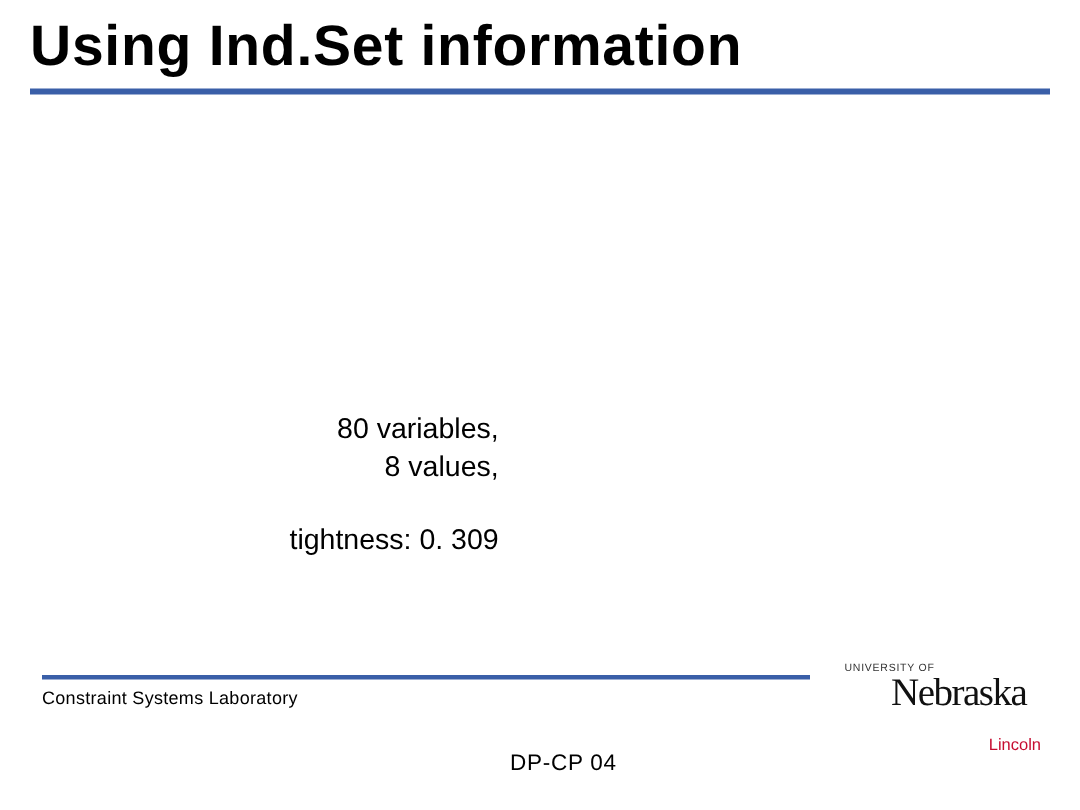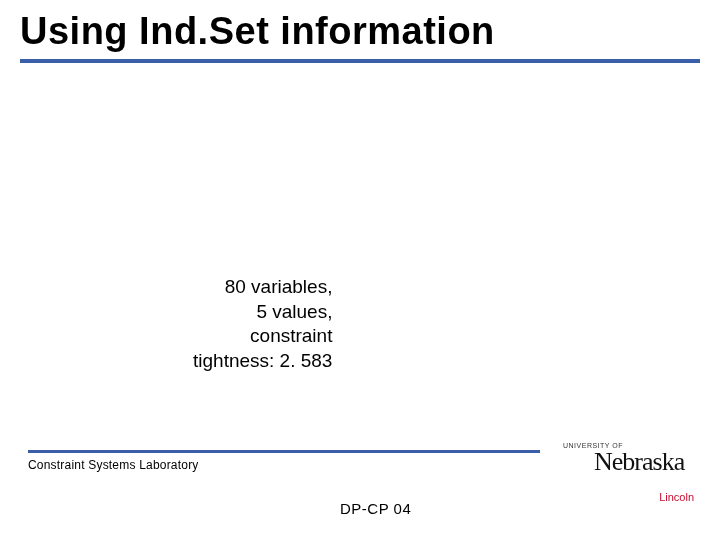--- a/index.html
+++ b/index.html
@@ -110,23 +110,23 @@
 
 <div class="slide">
 
   <div class="title-block">
     <h1 class="title-text">Using Ind.Set information</h1>
     <div class="title-rule"></div>
   </div>
 
   <div class="content-text">
     <span>80 variables,</span><br>
-    <span>5 values,</span><br>
-    <span>constraint</span><br>
-    <span class="indent">tightness: 2. 583</span>
+    <span>8 values,</span><br>
+    <br>
+    <span class="indent">tightness: 0. 309</span>
   </div>
 
   <div class="footer-rule"></div>
   <div class="lab-text">Constraint Systems Laboratory</div>
   <div class="slide-code">DP-CP 04</div>
 
   <div class="logo">
     <div class="logo-univ">UNIVERSITY OF</div>
     <div class="logo-neb">Nebraska</div>
     <div class="logo-sub">Lincoln</div>

